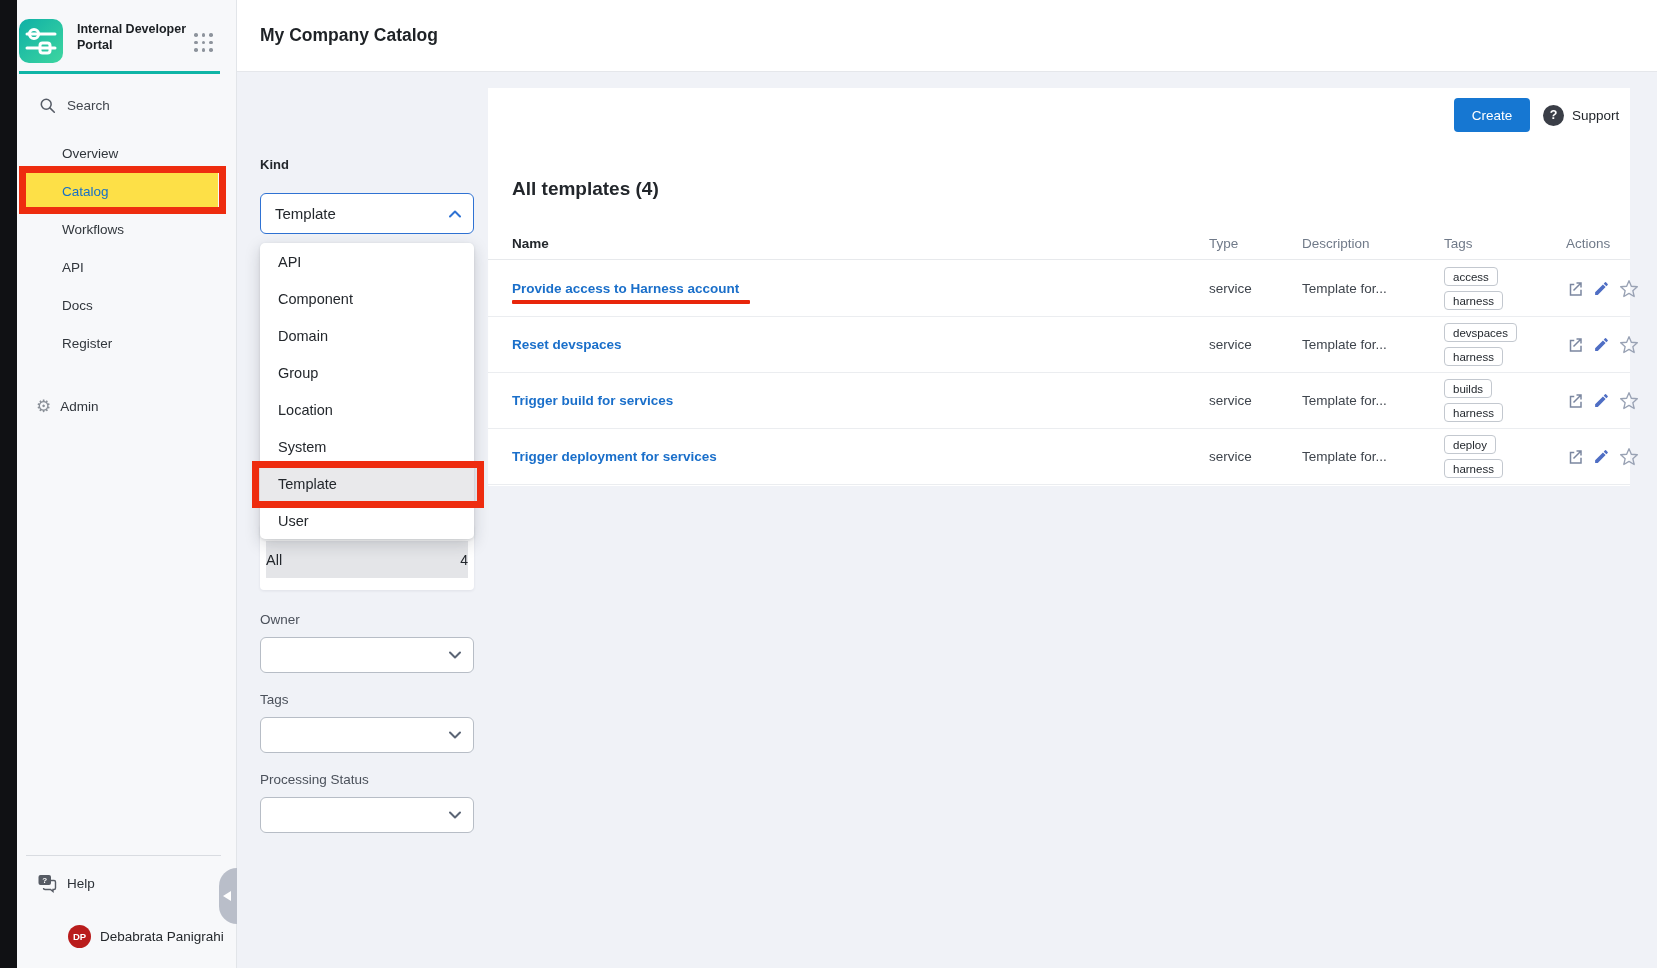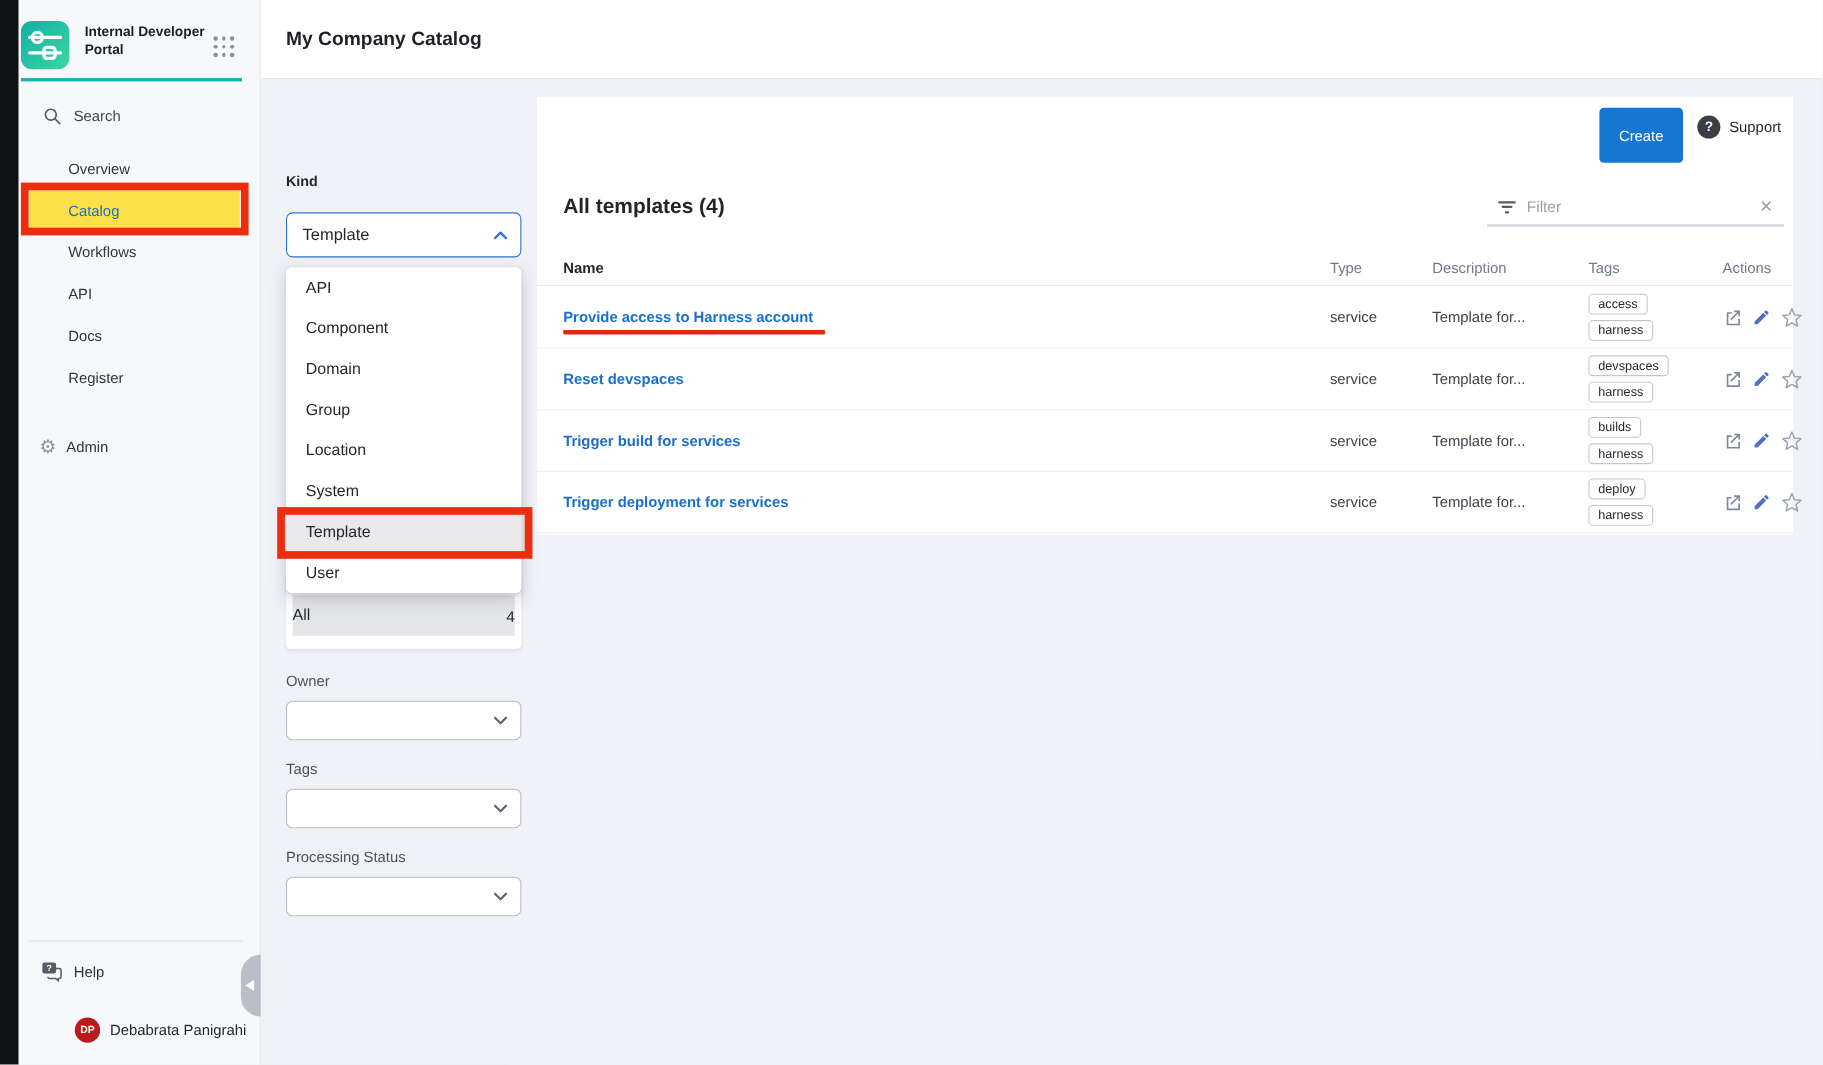--- a/index.html
+++ b/index.html
@@ -46,21 +46,21 @@
   .dd-item { height:37px; display:flex; align-items:center; padding-left:18px; font-size:14.5px; color:#23272c; cursor:pointer; }
   .dd-item.selected { background:#e9e9eb; }
   .all-card { position:absolute; left:260px; top:524px; width:214px; height:66px; background:#fff; border-radius:4px; box-shadow:0 1px 3px rgba(25,31,45,.08); z-index:1; }
   .all-row { position:absolute; left:6px; top:17px; width:202px; height:37px; background:#e4e5e8; display:flex; align-items:center; padding:0 0; cursor:pointer; }
   .all-row .a-label { flex:1; font-size:14.5px; color:#23272c; }
   .all-row .a-count { font-size:14px; color:#23272c; }
   .plain-select { position:absolute; left:260px; width:214px; height:36px; background:#fff; border:1px solid #b7bdc6; border-radius:6px; display:flex; align-items:center; justify-content:flex-end; padding:0 12px; cursor:pointer; }
 
   
   .card { position:absolute; left:488px; top:88px; width:1142px; height:398px; background:#fff; }
-  .create-btn { position:absolute; left:966px; top:10px; width:76px; height:50px; background:#1677d2; border:none; border-radius:4px; color:#fff; font-size:13.5px; font-family:inherit; cursor:pointer; }
+  .create-btn { position:absolute; left:966px; top:10px; width:76px; height:34px; background:#1677d2; border:none; border-radius:4px; color:#fff; font-size:13.5px; font-family:inherit; cursor:pointer; }
   .support { position:absolute; left:1055px; top:14px; height:26px; display:flex; align-items:center; gap:8px; cursor:pointer; }
   .q-circle { width:21px; height:21px; border-radius:50%; background:#3a3e47; color:#fff; font-size:12.5px; font-weight:bold; display:flex; align-items:center; justify-content:center; }
   .support-label { font-size:13.5px; color:#22262b; }
   .card-title { position:absolute; left:24px; top:90px; font-size:19px; font-weight:bold; color:#22262b; }
   .filter-box { position:absolute; left:864px; top:84px; width:270px; height:34px; border-bottom:2px solid #cfd3d9; display:flex; align-items:center; gap:10px; padding:0 6px 0 10px; }
   .funnel { display:flex; flex-direction:column; align-items:center; gap:2.5px; width:16px; }
   .funnel i { height:2px; background:#565c66; border-radius:1px; display:block; }
   .funnel i:nth-child(1){width:16px;} .funnel i:nth-child(2){width:10px;} .funnel i:nth-child(3){width:4px;}
   .filter-input { flex:1; border:none; outline:none; font-size:14px; color:#33383f; background:transparent; font-family:inherit; }
   .filter-input::placeholder { color:#9ba1ab; }
@@ -234,29 +234,20 @@
   <div class="card">
 
     <button class="create-btn">Create</button>
     <div class="support">
       <span class="q-circle">?</span>
       <span class="support-label">Support</span>
     </div>
 
     <div class="card-title">All templates (4)</div>
 
-    <div class="filter-box">
-      <span class="funnel">
-          <i></i>
-          <i></i>
-          <i></i>
-        </span>
-      <input class="filter-input" placeholder="Filter" style="">
-      <span class="clear-x">✕</span>
-    </div>
 
     <div class="t-head">
       <span class="h-name">Name</span>
       <span class="h-col">Type</span>
       <span class="h-col">Description</span>
       <span class="h-col">Tags</span>
       <span class="h-col">Actions</span>
     </div>
 
     <div class="t-body">

